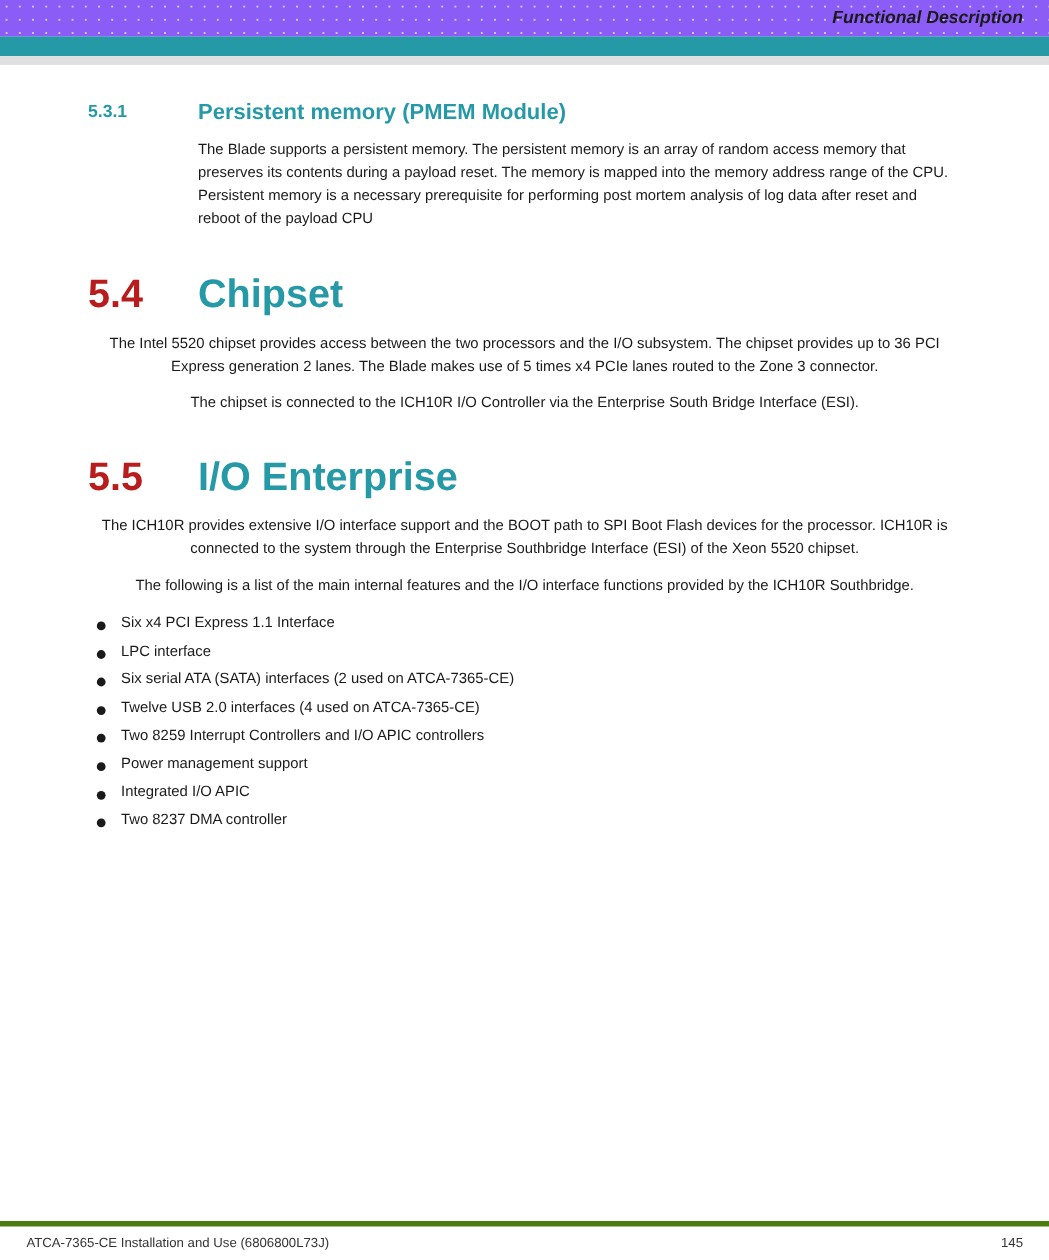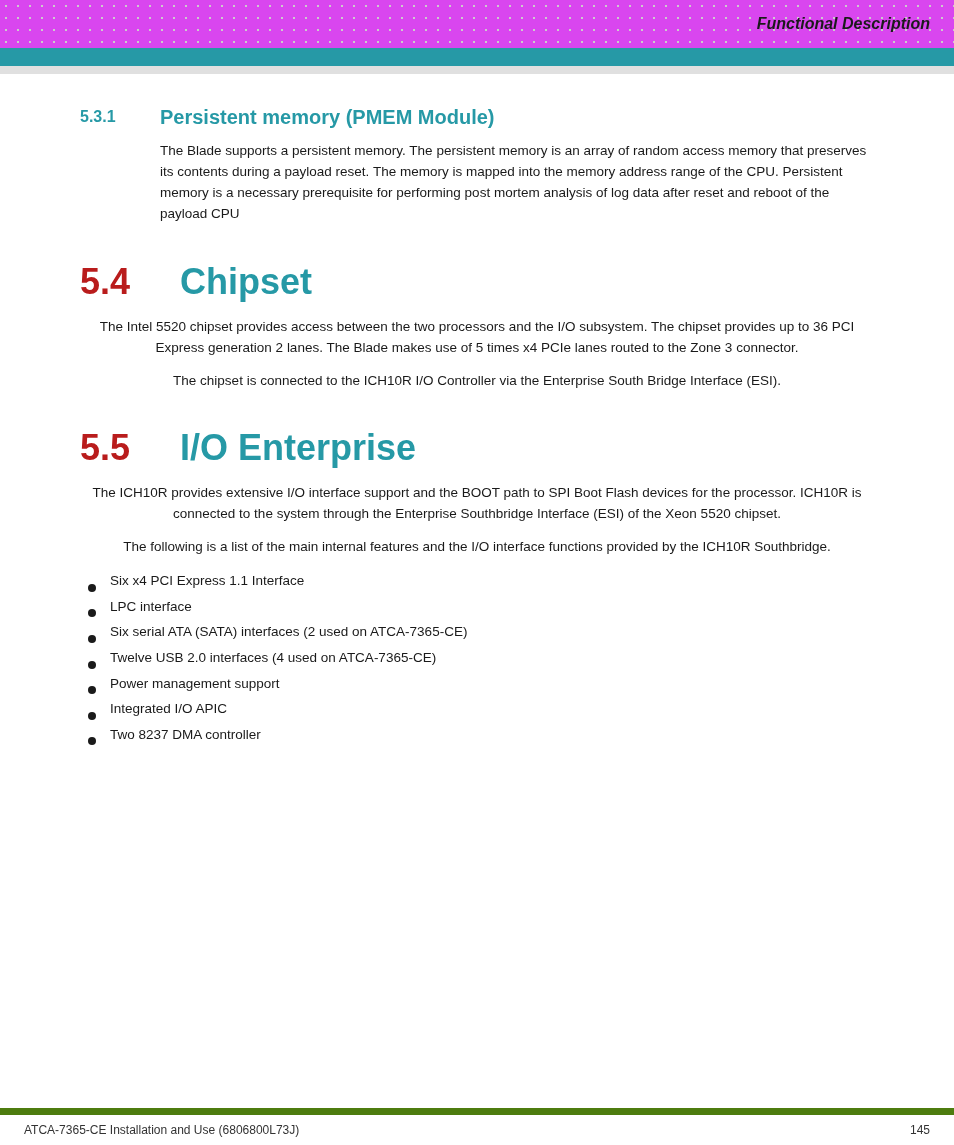--- a/index.html
+++ b/index.html
@@ -10,22 +10,22 @@
       background: #ffffff;
       font-family: Arial, Helvetica, sans-serif;
       font-size: 14px;
       color: #1a1a1a;
       position: relative;
     }
 
     
     .header-top {
       width: 100%;
-      height: 48px;
-      background: #d946ef;
+      height: 33px;
+      background: #8b5cf6;
       position: relative;
       overflow: hidden;
       padding-left: 12px;
     }
 
     .dot-grid {
       position: absolute;
       top: 0; left: 0; right: 0; bottom: 0;
     }
 
@@ -80,20 +80,21 @@
     .section-num-small {
       font-size: 16px;
       font-weight: bold;
       color: #2699a6;
       min-width: 80px;
       padding-top: 2px;
     }
 
     .section-content {
       flex: 1;
+      margin-left: 20px;
     }
 
     .section-title-small {
       font-size: 20px;
       font-weight: bold;
       color: #2699a6;
       margin-bottom: 12px;
     }
 
     .section-body {
@@ -145,21 +146,21 @@
 
     
     .bullet-list {
       list-style: none;
       padding-left: 8px;
       margin-top: 8px;
     }
 
     .bullet-list li {
       display: flex;
-      align-items: flex-end;
+      align-items: center;
       font-size: 13.5px;
       line-height: 1.6;
       color: #1a1a1a;
       margin-bottom: 4px;
     }
 
     .bullet-dot {
       display: inline-block;
       width: 8px;
       height: 8px;
@@ -169,21 +170,21 @@
       margin-top: 6px;
       flex-shrink: 0;
     }
 
     
     .footer {
       position: absolute;
       bottom: 0;
       left: 0;
       right: 0;
-      border-top: 7px solid #4d7c0f;
+      border-top: 5px solid #4d7c0f;
       padding: 8px 24px;
       display: flex;
       justify-content: space-between;
       align-items: center;
     }
 
     .footer-left {
       font-size: 12px;
       color: #333333;
     }
@@ -247,20 +248,24 @@
         <li>
           <span class="bullet-dot"></span>
           <span>Six serial ATA (SATA) interfaces (2 used on ATCA-7365-CE)</span>
         </li>
         <li>
           <span class="bullet-dot"></span>
           <span>Twelve USB 2.0 interfaces (4 used on ATCA-7365-CE)</span>
         </li>
         <li>
           <span class="bullet-dot"></span>
+          <span>Two 8259 Interrupt Controllers and I/O APIC controllers</span>
+        </li>
+        <li>
+          <span class="bullet-dot"></span>
           <span>Power management support</span>
         </li>
         <li>
           <span class="bullet-dot"></span>
           <span>Integrated I/O APIC</span>
         </li>
         <li>
           <span class="bullet-dot"></span>
           <span>Two 8237 DMA controller</span>
         </li>

